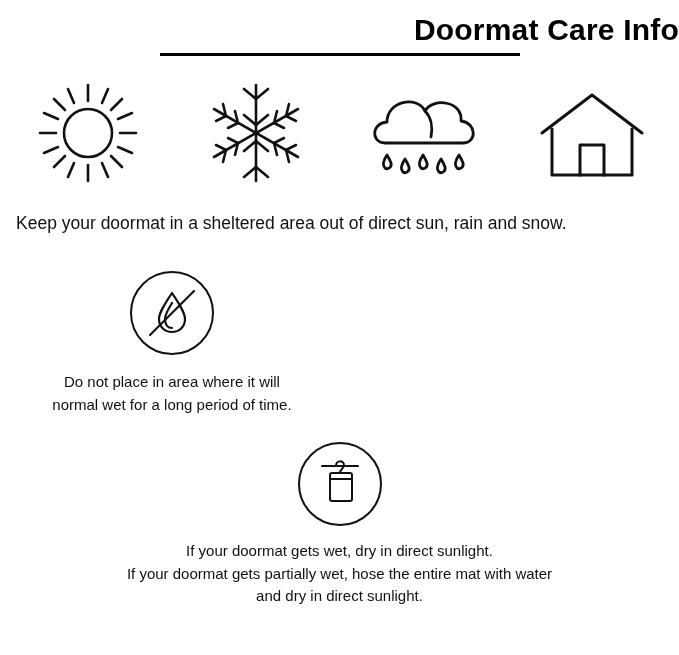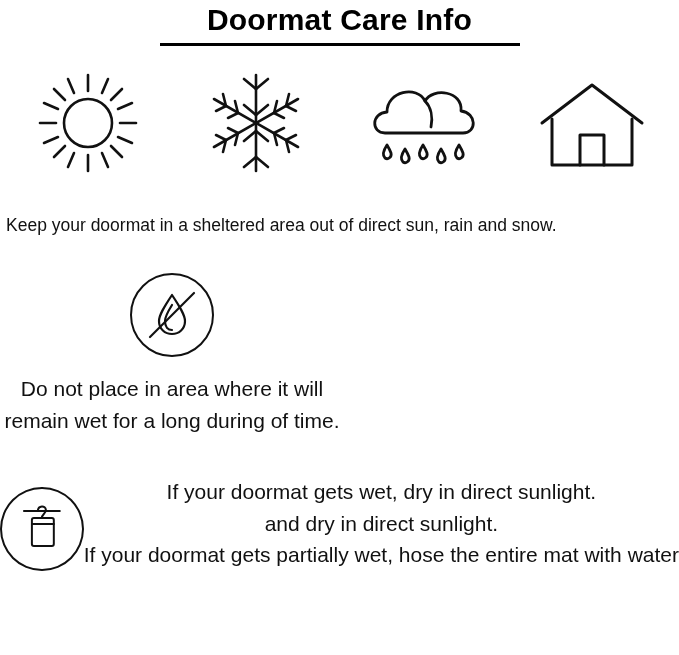--- a/index.html
+++ b/index.html
@@ -17,22 +17,22 @@
   }
   .page {
     width: 679px;
     height: 655px;
     position: relative;
     box-sizing: border-box;
   }
 
   
   .title-wrap {
-    text-align: center;
-    padding-top: 2px;
+    text-align: right;
+    padding-top: 12px;
   }
   .title {
     font-size: 30px;
     font-weight: bold;
     letter-spacing: 0.2px;
     line-height: 1.2;
     color: #000;
     display: inline-block;
   }
   .title-rule {
@@ -53,22 +53,22 @@
   .weather-cell {
     width: 120px;
     height: 110px;
     display: flex;
     align-items: center;
     justify-content: center;
   }
 
   
   .intro {
-    margin-top: 34px;
-    padding: 0 6px;
+    margin-top: 22px;
+    padding: 0 16px;
     font-size: 17.5px;
     line-height: 1.55;
     color: #111;
     text-align: left;
   }
   .intro div { white-space: nowrap; }
 
   
   .two-col {
     display: flex;
@@ -88,32 +88,33 @@
     border: 2px solid #111;
     border-radius: 50%;
     display: flex;
     align-items: center;
     justify-content: center;
     box-sizing: border-box;
     overflow: hidden;
   }
   .caption {
     margin-top: 16px;
-    font-size: 21px;
+    font-size: 15px;
     line-height: 1.5;
     text-align: center;
     color: #111;
   }
   .caption div { white-space: nowrap; }
 
   
   .bottom {
     margin-top: 26px;
     display: flex;
-    align-items: flex-end;
+    flex-direction: column;
+    align-items: center;
   }
   .bottom .caption {
     margin-top: 14px;
   }
 
   svg { display: block; }
 </style>
 </head>
 <body>
 
@@ -228,38 +229,38 @@
         <svg width="80" height="80" viewBox="0 0 80 80">
           <g stroke="#111" stroke-width="2.2" fill="none" stroke-linecap="round" stroke-linejoin="round">
             <path d="M40 20 C32 32 27 40 27 46 C27 54 33 59 40 59 C47 59 53 54 53 46 C53 40 48 32 40 20 Z"></path>
             <path d="M40 30 C35 38 33 42 33 46 C33 52 36 55 40 55"></path>
             <line x1="18" y1="62" x2="62" y2="18"></line>
           </g>
         </svg>
       </div>
       <div class="caption">
         <div>Do not place in area where it will</div>
-        <div>remain wet for a long during of time.</div>
+        <div>normal wet for a long period of time.</div>
       </div>
     </div>
 
 
   </div>
 
   <div class="bottom">
     <div class="circle-icon">
       <svg width="80" height="80" viewBox="0 0 80 80">
         <g stroke="#111" stroke-width="2" fill="none" stroke-linecap="round" stroke-linejoin="round">
           <line x1="22" y1="22" x2="58" y2="22"></line>
           <path d="M36 22 C36 16 44 16 44 21 C44 25 40 25 40 29"></path>
           <rect x="30" y="29" width="22" height="28" rx="2"></rect>
           <line x1="30" y1="35" x2="52" y2="35"></line>
         </g>
       </svg>
     </div>
     <div class="caption">
       <div>If your doormat gets wet, dry in direct sunlight.</div>
+      <div>If your doormat gets partially wet, hose the entire mat with water</div>
       <div>and dry in direct sunlight.</div>
-      <div>If your doormat gets partially wet, hose the entire mat with water</div>
     </div>
   </div>
 
 </div>
 
 </body></html>

